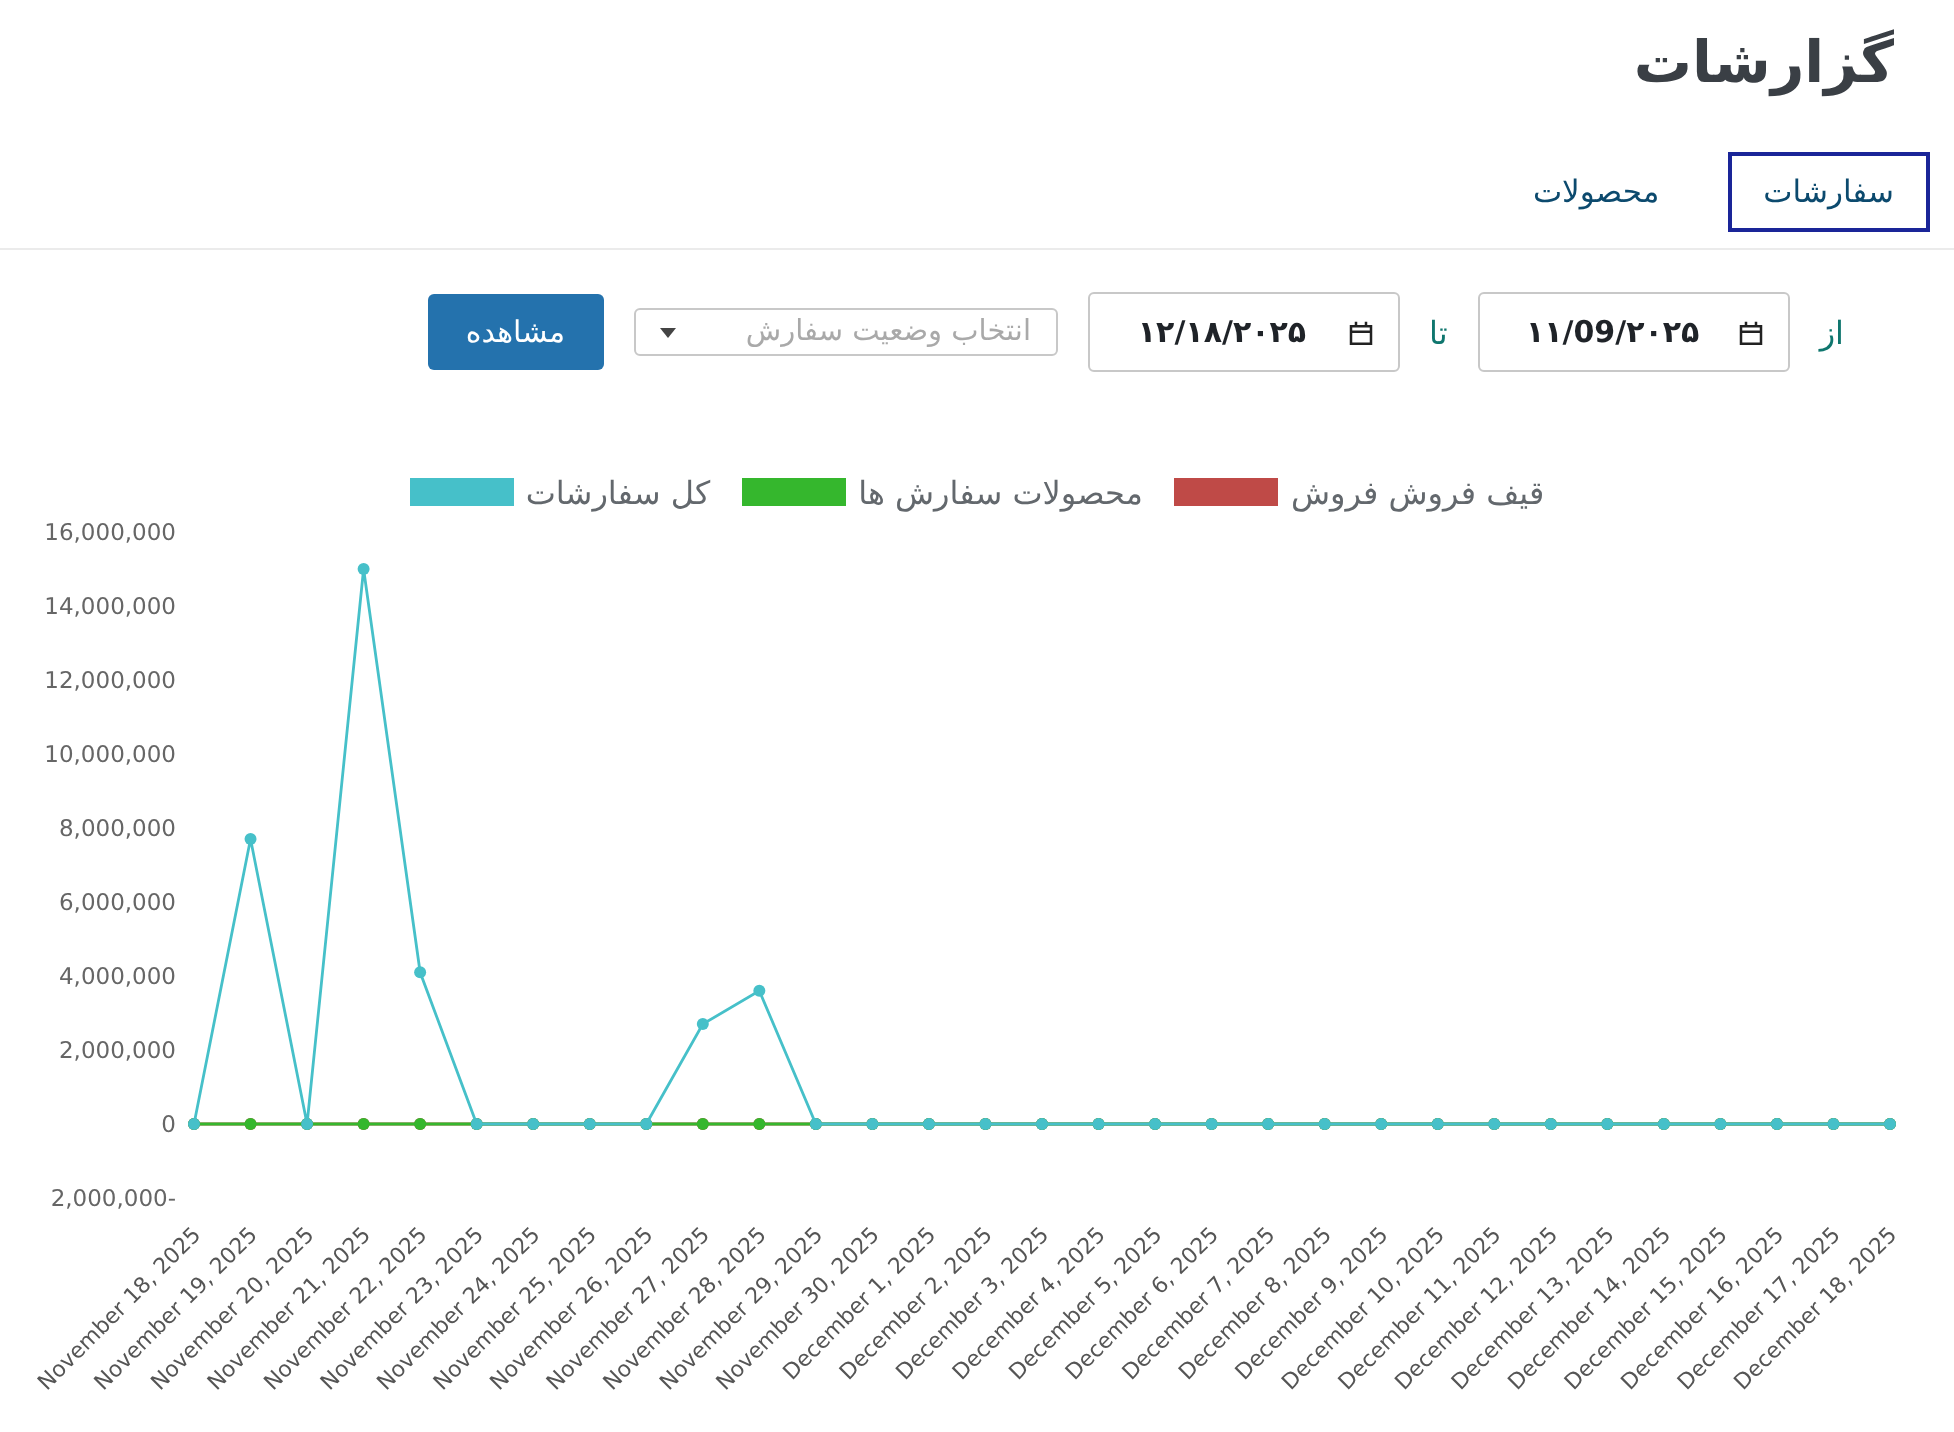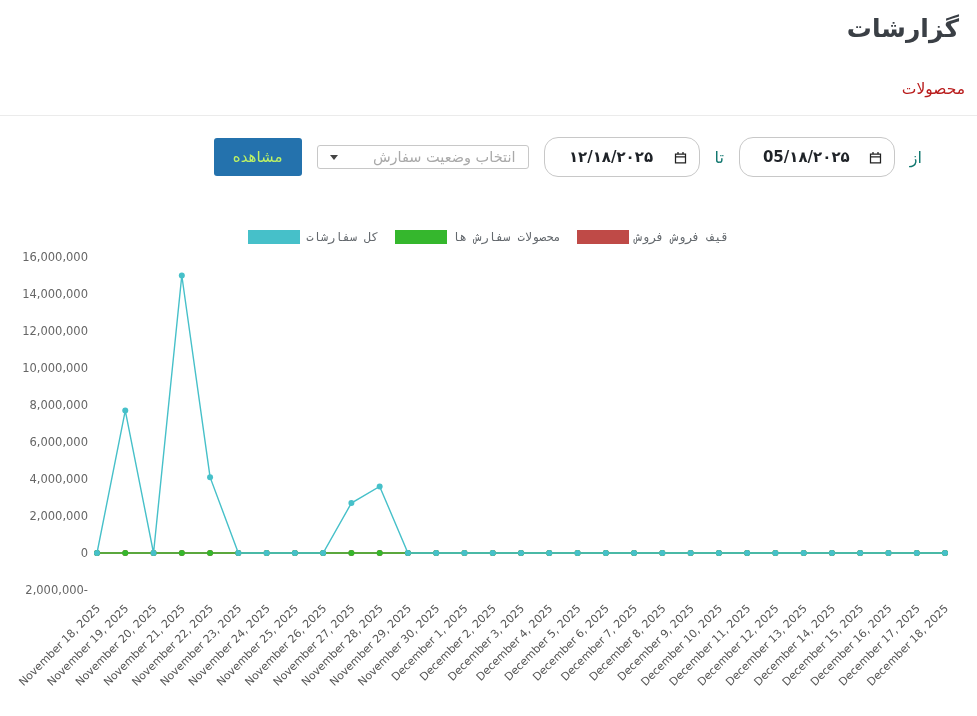--- a/index.html
+++ b/index.html
@@ -5,97 +5,98 @@
   * { box-sizing: border-box; }
   html,body { margin:0; padding:0; background:#fff; }
   body {
     width:977px; height:716px; overflow:hidden;
     font-family:"DejaVu Sans", sans-serif;
     color:#3c434a;
   }
   .page { width:977px; height:716px; position:relative; }
 
   h1.page-title {
-    margin:14px 18px 0 0;
-    font-size:25px; font-weight:700; color:#3a3f45;padding-left:31px;
+    margin:14px 30px 0 0;
+    font-size:29px; font-weight:700; color:#3a3f45;padding-left:31px;
   }
 
   .tabs {
     display:flex; align-items:center; gap:34px;
     margin-top:28px; padding:0 12px 8px 0;
     border-bottom:1px solid #ebebeb;
   }
-  .tab { font-size:15.5px; color:#b91c1c; cursor:pointer; padding:9px 0; }
+  .tab { font-size:15.5px; color:#0c4a6e; cursor:pointer; padding:9px 0; }
   .tab.active {
     border:2px solid #1a2598; padding:9px 16px; background:#fff;
   }
 
   .filters {
     display:flex; align-items:center; gap:15px;
     padding:21px 55px 0 0;
   }
   .filter-label { font-size:16px; color:#0f766e; }
   .date-input {
     width:156px; height:40px;
-    border:1px solid #c8c8c8; border-radius:14px;
+    border:1px solid #c8c8c8; border-radius:3px;
     display:flex; align-items:center; padding:0 11px; gap:6px;
     background:#fff; cursor:pointer;
   }
   .date-val {
     flex:1; text-align:center; font-size:15px; font-weight:600;
     color:#1f2328; letter-spacing:1px;
   }
   .select-box {
     width:212px; height:24px;
     border:1px solid #c8c8c8; border-radius:3px;
     display:flex; align-items:center; padding:0 12px;
     background:#fff; cursor:pointer;
   }
   .select-placeholder { flex:1; font-size:14.5px; color:#a9a9a9; }
   .caret {
     width:0; height:0;
     border-left:4px solid transparent; border-right:4px solid transparent;
     border-top:5px solid #444;
   }
   .view-btn {
-    background:#2472ad; color:#bef264; border:none; border-radius:3px;
+    background:#2472ad; color:#ffffff; border:none; border-radius:3px;
     font-size:15px; padding:10px 19px; cursor:pointer;
     font-family:"DejaVu Sans", sans-serif;
   }
 
   .chart-wrap { margin-top:52px; direction:ltr; }
   .legend {
     display:flex; justify-content:center; align-items:center; gap:16px;
     height:16px; margin-bottom:2px;
   }
   .legend-item { display:inline-flex; align-items:center; gap:6px; cursor:pointer; }
   .legend-swatch { display:inline-block; width:52px; height:14px; }
-  .legend-label { font-size:12px; color:#63686d;font-family:Liberation Mono, monospace; }
+  .legend-label { font-size:16px; color:#63686d; }
   .cal-icon { display:inline-flex; }
 </style>
 </head>
 <body>
 
 <div class="page">
 
   <h1 class="page-title">گزارشات</h1>
 
   <div class="tabs">
+    <div class="tab active">سفارشات</div>
     <div class="tab">محصولات</div>
   </div>
 
   <div class="filters">
     <span class="filter-label">از</span>
     <div class="date-input">
       <span class="cal-icon">
         <svg width="15" height="15" viewBox="0 0 24 24">
           <path fill="none" stroke="#222" stroke-width="2" d="M4 6.5h16v14H4zM4 11h16M8 3v4M16 3v4"></path>
         </svg>
       </span>
-      <span class="date-val">05/۱۸/۲۰۲۵</span>
+      <span class="date-val">۱۱/09/۲۰۲۵</span>
     </div>
 
     <span class="filter-label">تا</span>
     <div class="date-input">
       <span class="cal-icon">
         <svg width="15" height="15" viewBox="0 0 24 24">
           <path fill="none" stroke="#222" stroke-width="2" d="M4 6.5h16v14H4zM4 11h16M8 3v4M16 3v4"></path>
         </svg>
       </span>
       <span class="date-val">۱۲/۱۸/۲۰۲۵</span>

